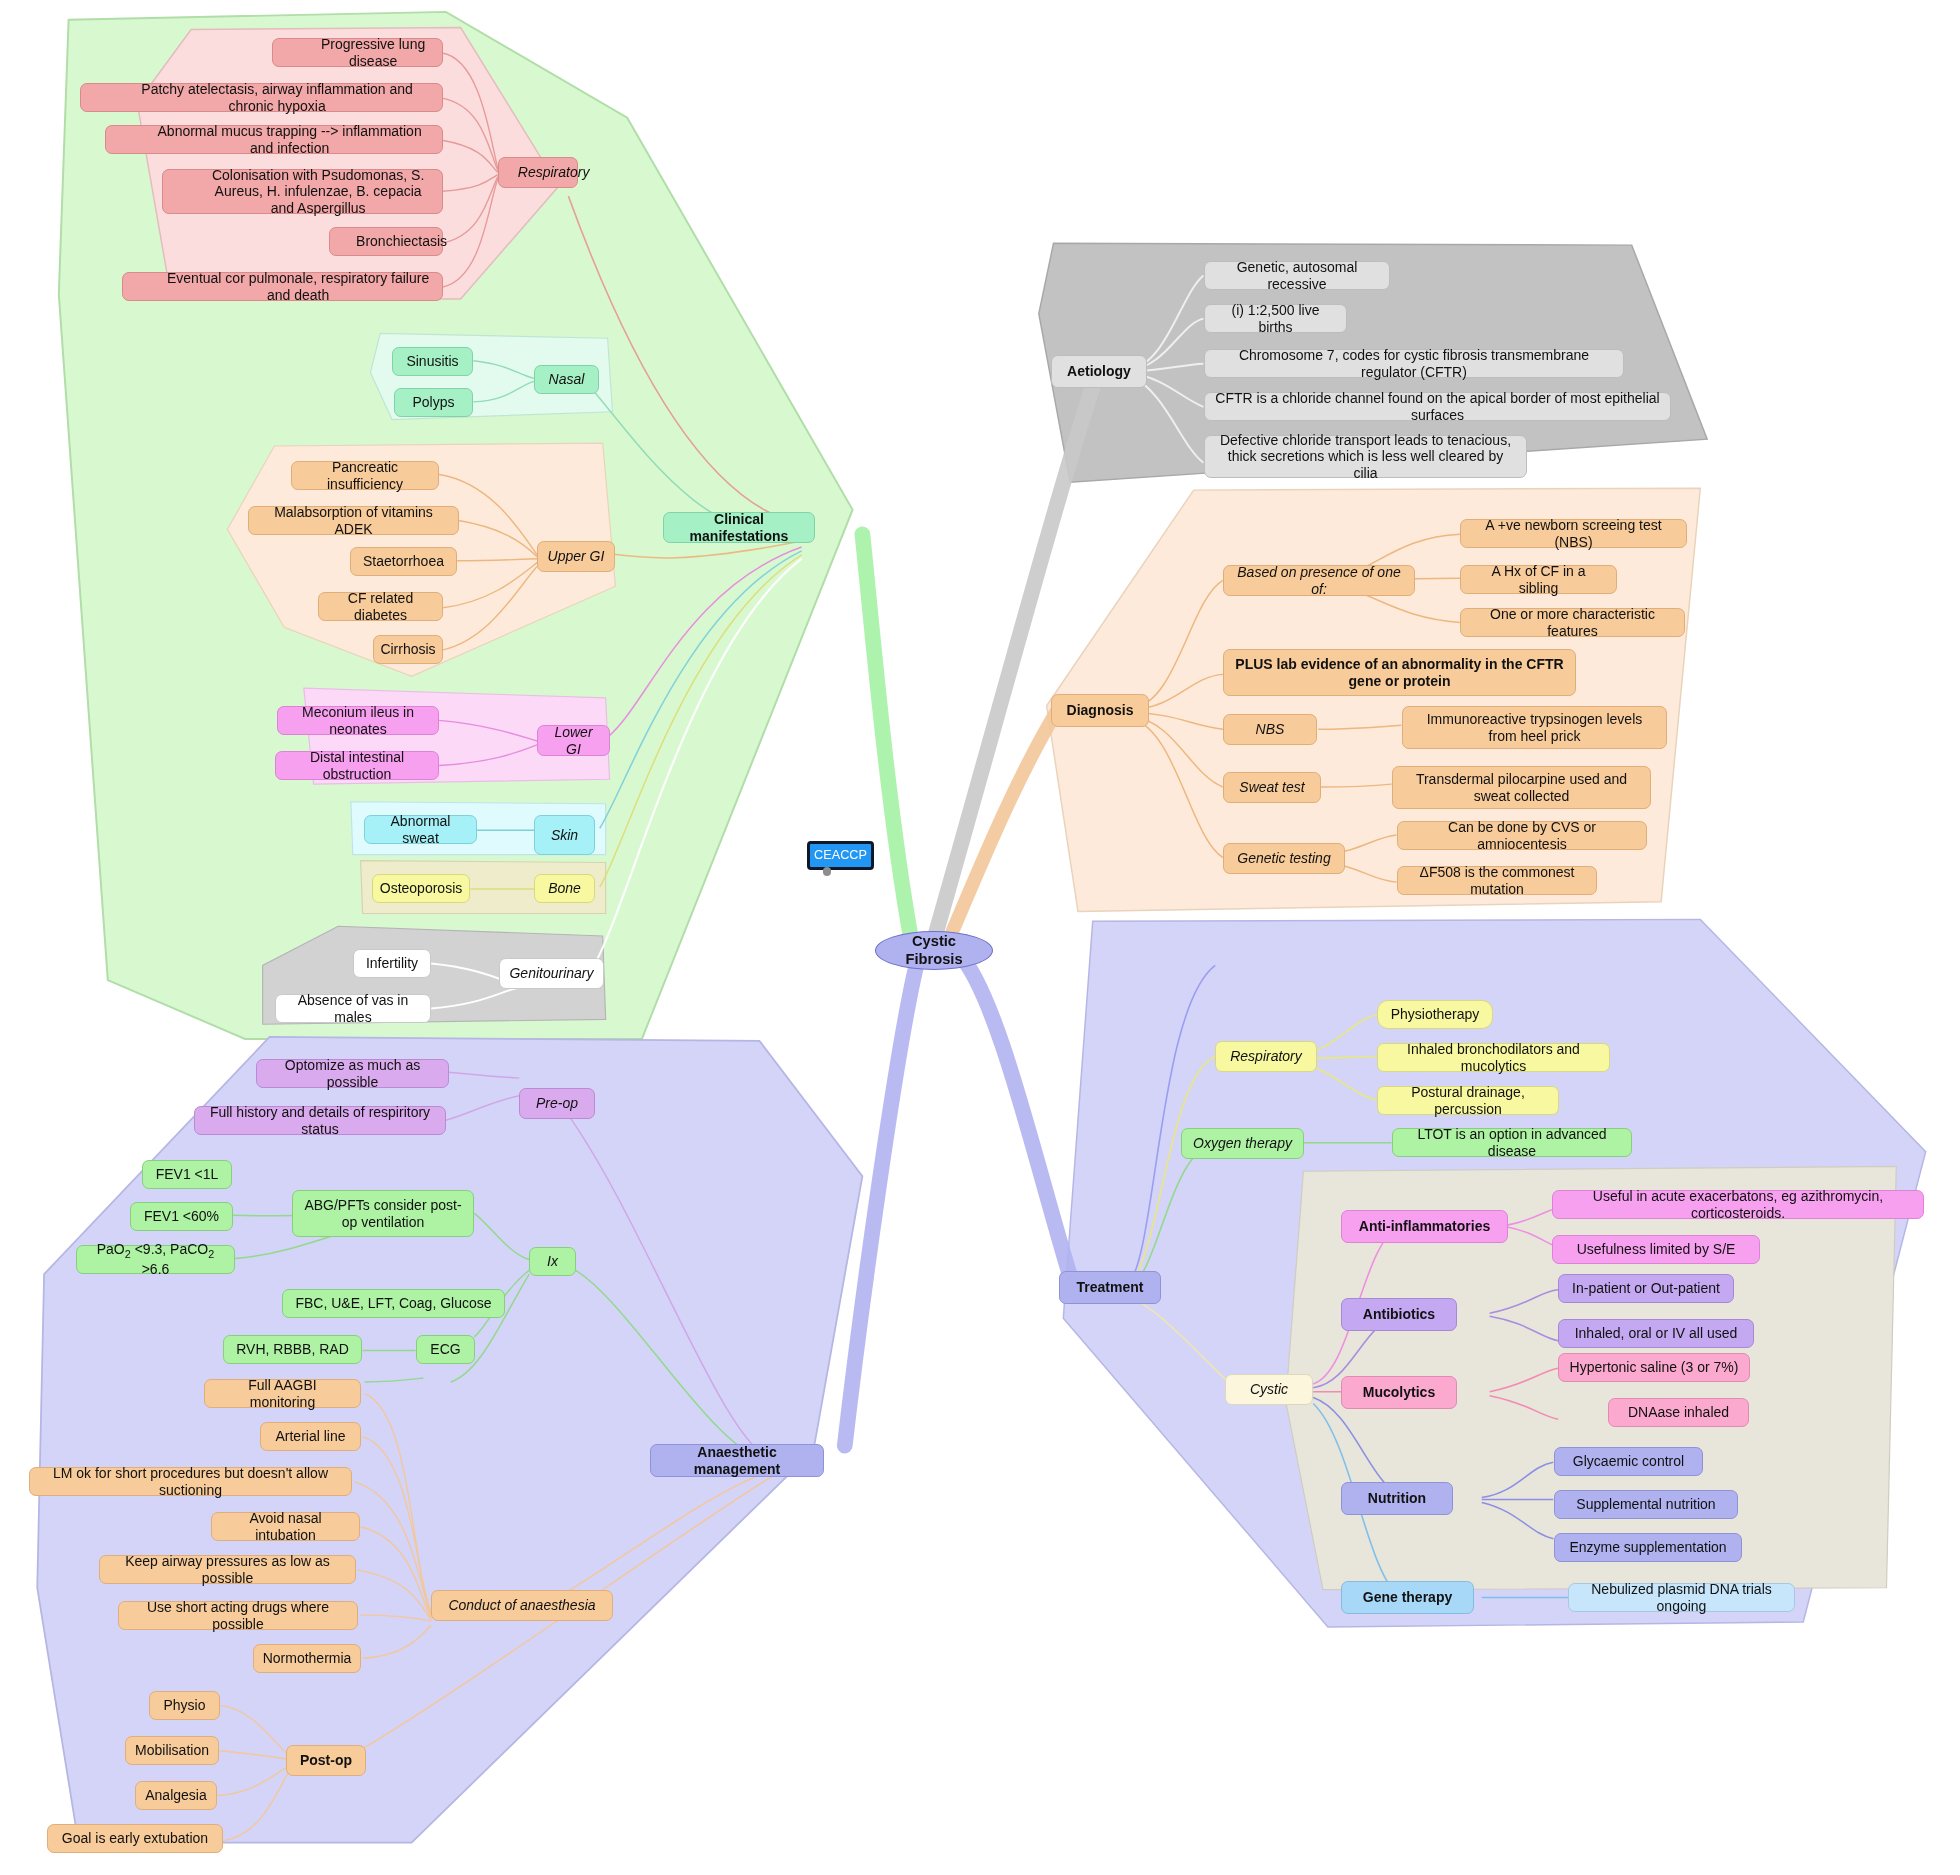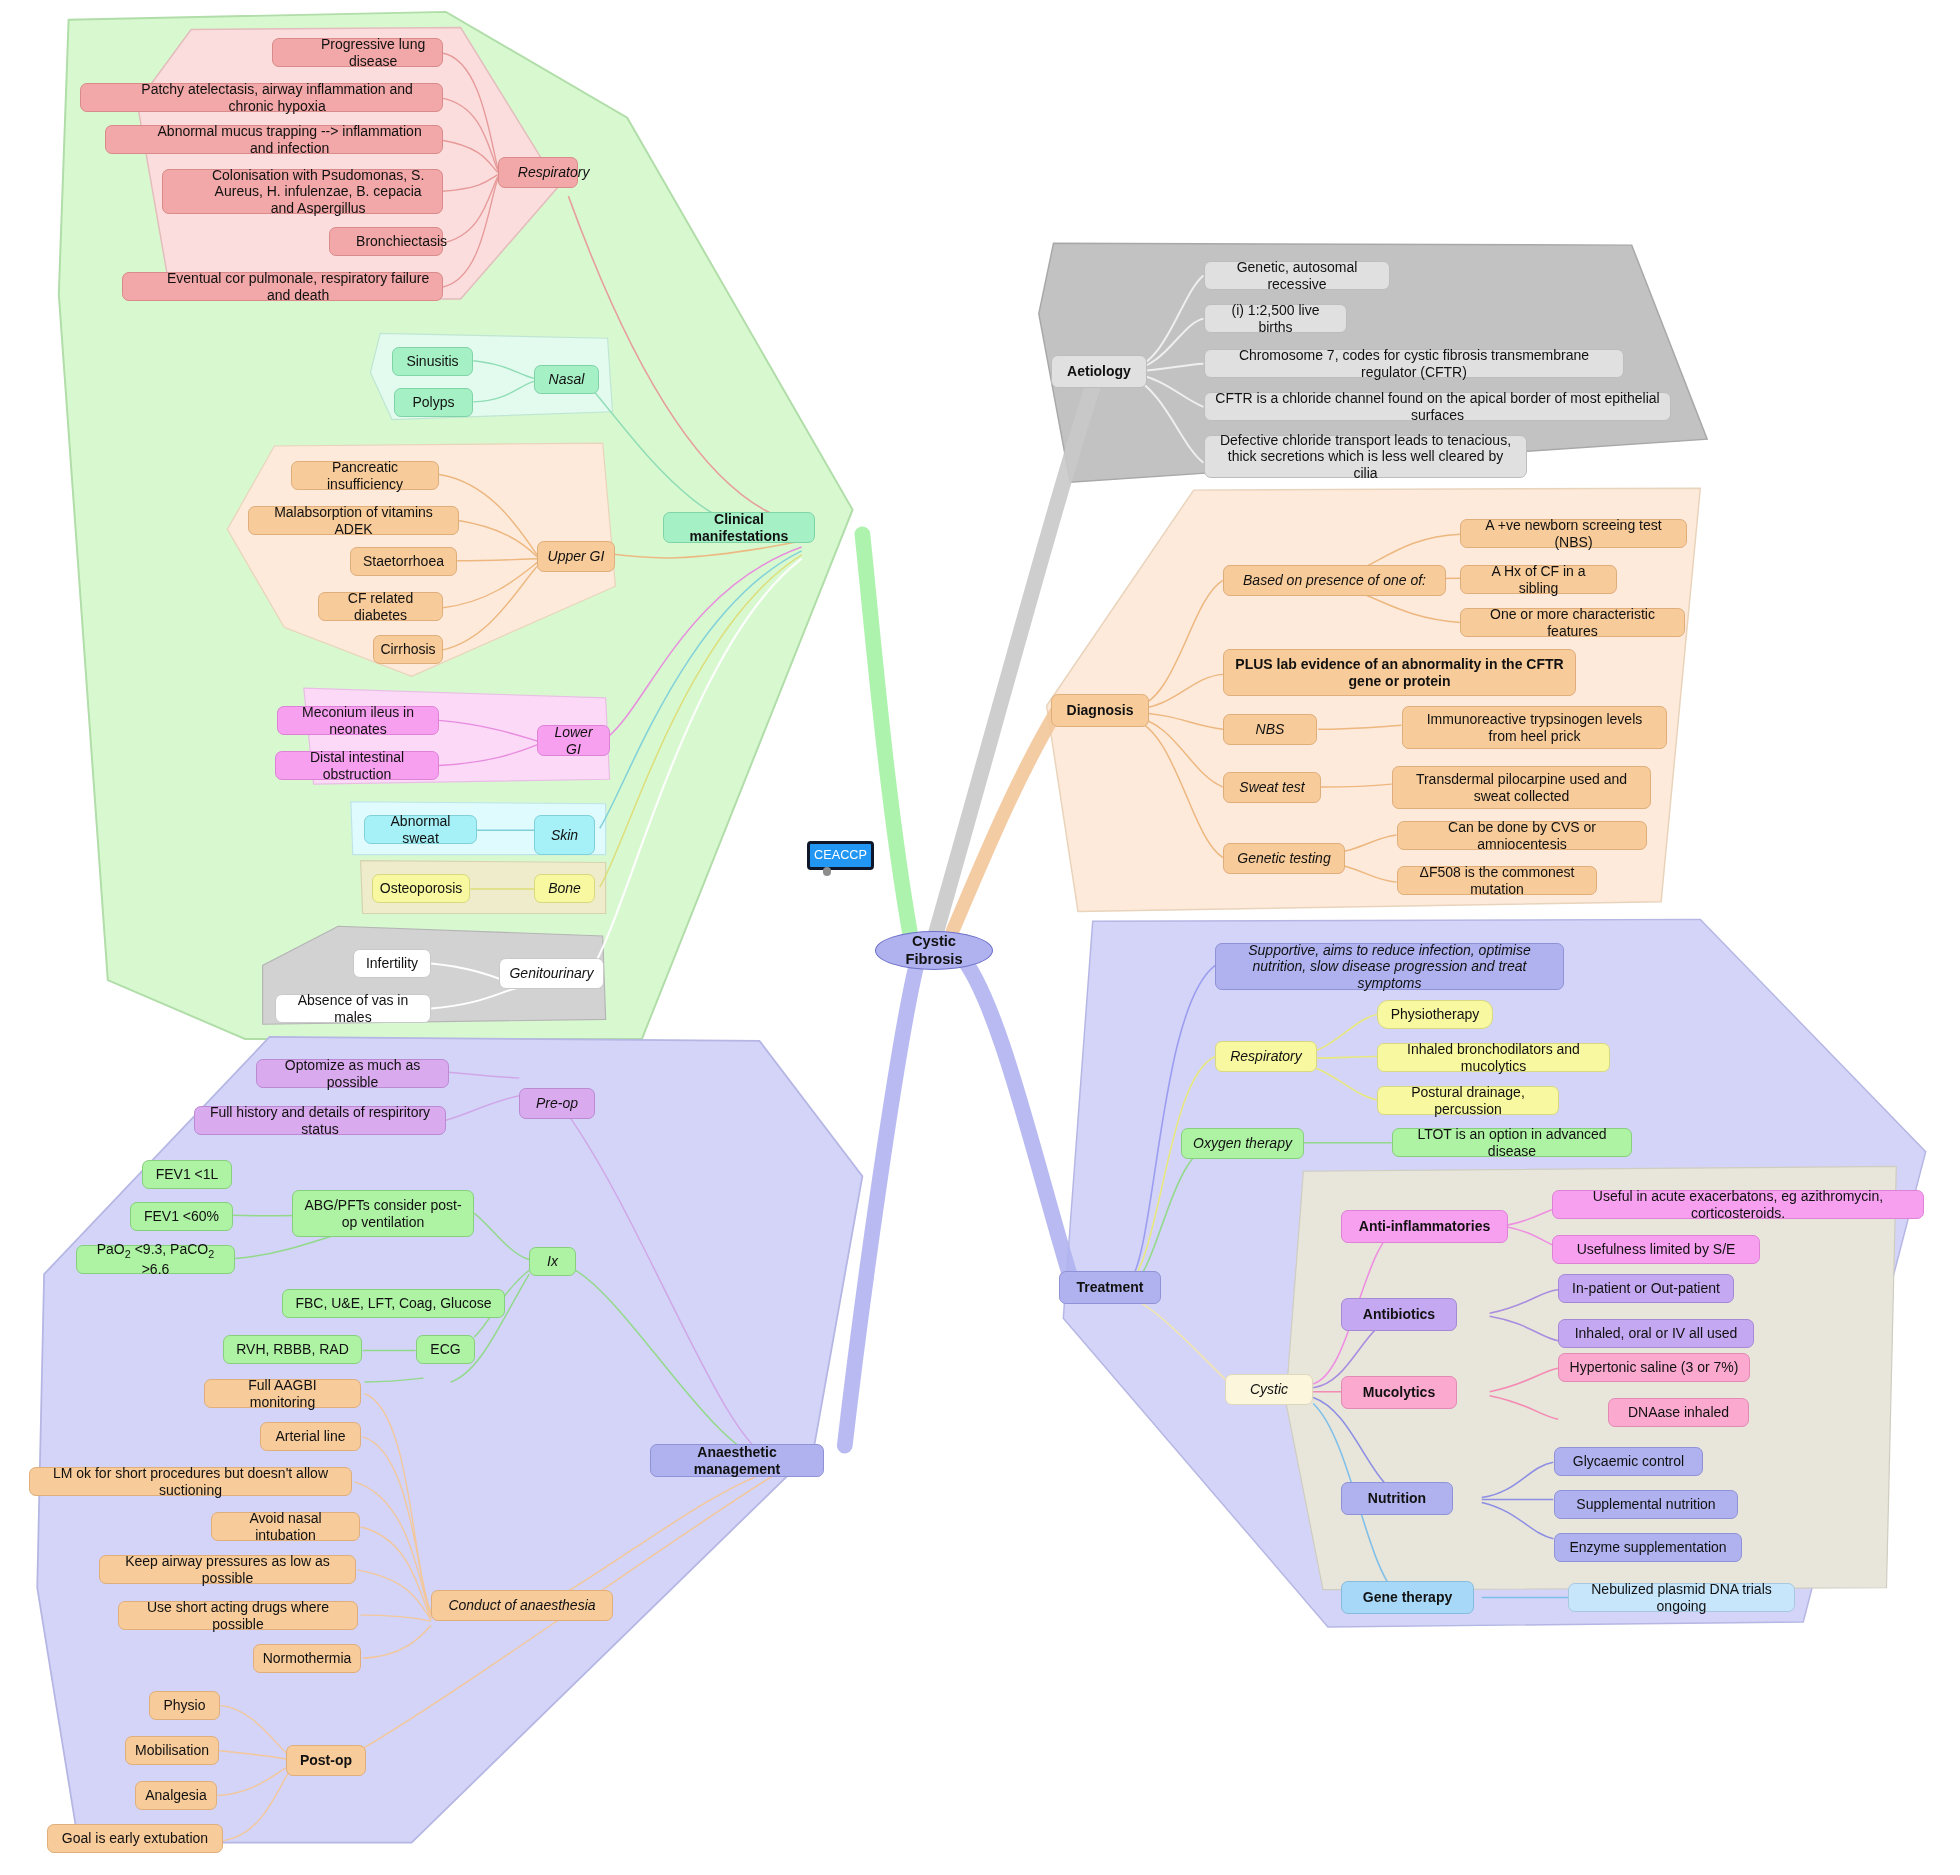--- a/index.html
+++ b/index.html
@@ -319,21 +319,21 @@
   <div class="node c-gray2" style="left:1204px;top:392px;width:467px;height:29px;">
     <span>CFTR is a chloride channel found on the apical border of most epithelial surfaces</span>
     </div>
   <div class="node c-gray2" style="left:1204px;top:435px;width:323px;height:43px;">
     <span>Defective chloride transport leads to tenacious, thick secretions which is less well cleared by cilia</span>
     </div>
 
   <div class="node c-orange bd" style="left:1051px;top:694px;width:98px;height:33px;">
     <span>Diagnosis</span>
     </div>
-  <div class="node c-orange it" style="left:1223px;top:565px;width:223px;height:31px;">
+  <div class="node c-orange it" style="left:1223px;top:565px;width:192px;height:31px;">
     <span>Based on presence of one of:</span>
     </div>
   <div class="node c-orange" style="left:1460px;top:519px;width:227px;height:29px;">
     <span>A +ve newborn screeing test (NBS)</span>
     </div>
   <div class="node c-orange" style="left:1460px;top:565px;width:157px;height:29px;">
     <span>A Hx of CF in a sibling</span>
     </div>
   <div class="node c-orange" style="left:1460px;top:608px;width:225px;height:29px;">
     <span>One or more characteristic features</span>
@@ -359,23 +359,20 @@
   <div class="node c-orange" style="left:1397px;top:821px;width:250px;height:29px;">
     <span>Can be done by CVS or amniocentesis</span>
     </div>
   <div class="node c-orange" style="left:1397px;top:866px;width:200px;height:29px;">
     <span>ΔF508 is the commonest mutation</span>
     </div>
 
   <div class="node c-viol bd" style="left:1059px;top:1271px;width:102px;height:33px;">
     <span>Treatment</span>
     </div>
-  <div class="node c-viol it" style="left:1215px;top:943px;width:349px;height:47px;">
-    <span>Supportive, aims to reduce infection, optimise nutrition, slow disease progression and treat symptoms</span>
-    </div>
 
   <div class="node c-yel it" style="left:1215px;top:1041px;width:102px;height:31px;">
     <span>Respiratory</span>
     </div>
   <div class="node c-yel" style="left:1377px;top:1000px;width:116px;height:29px;border-radius:11px;">
     <span>Physiotherapy</span>
     </div>
   <div class="node c-yel" style="left:1377px;top:1043px;width:233px;height:29px;">
     <span>Inhaled bronchodilators and mucolytics</span>
     </div>

